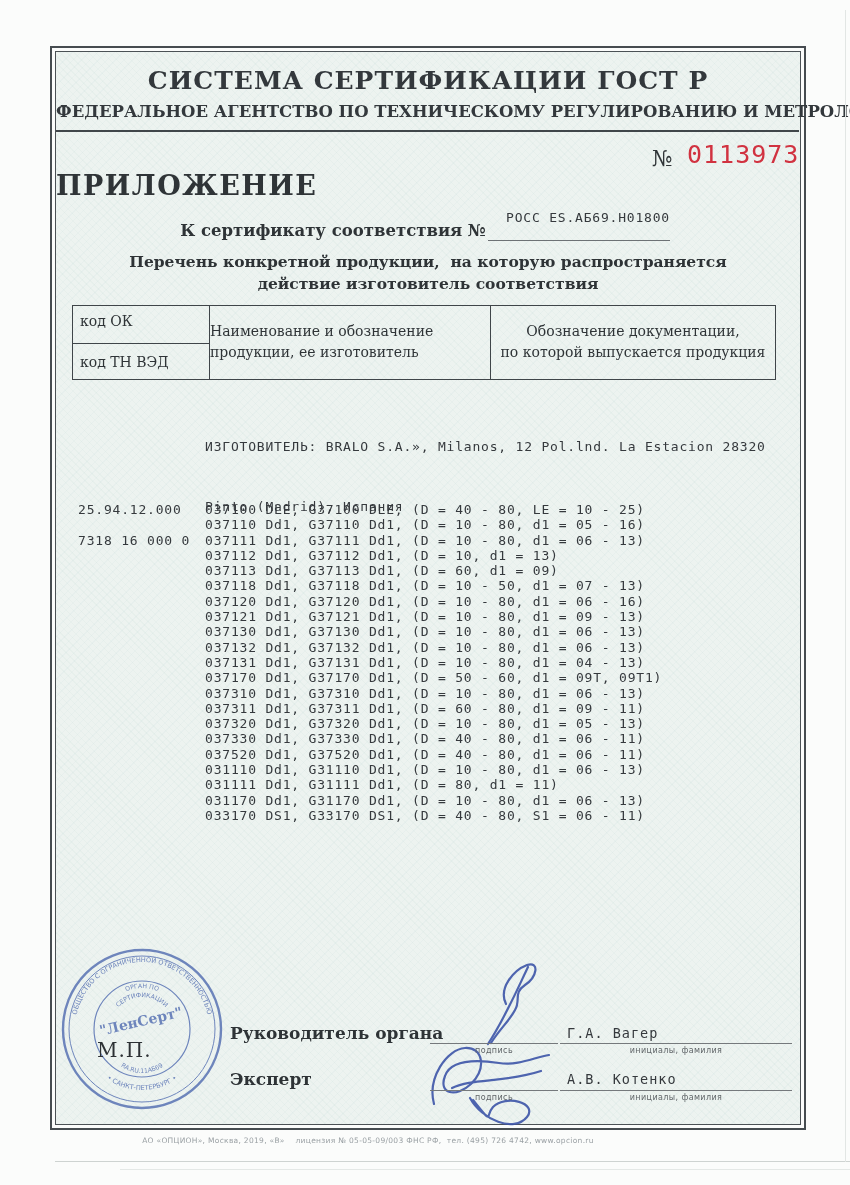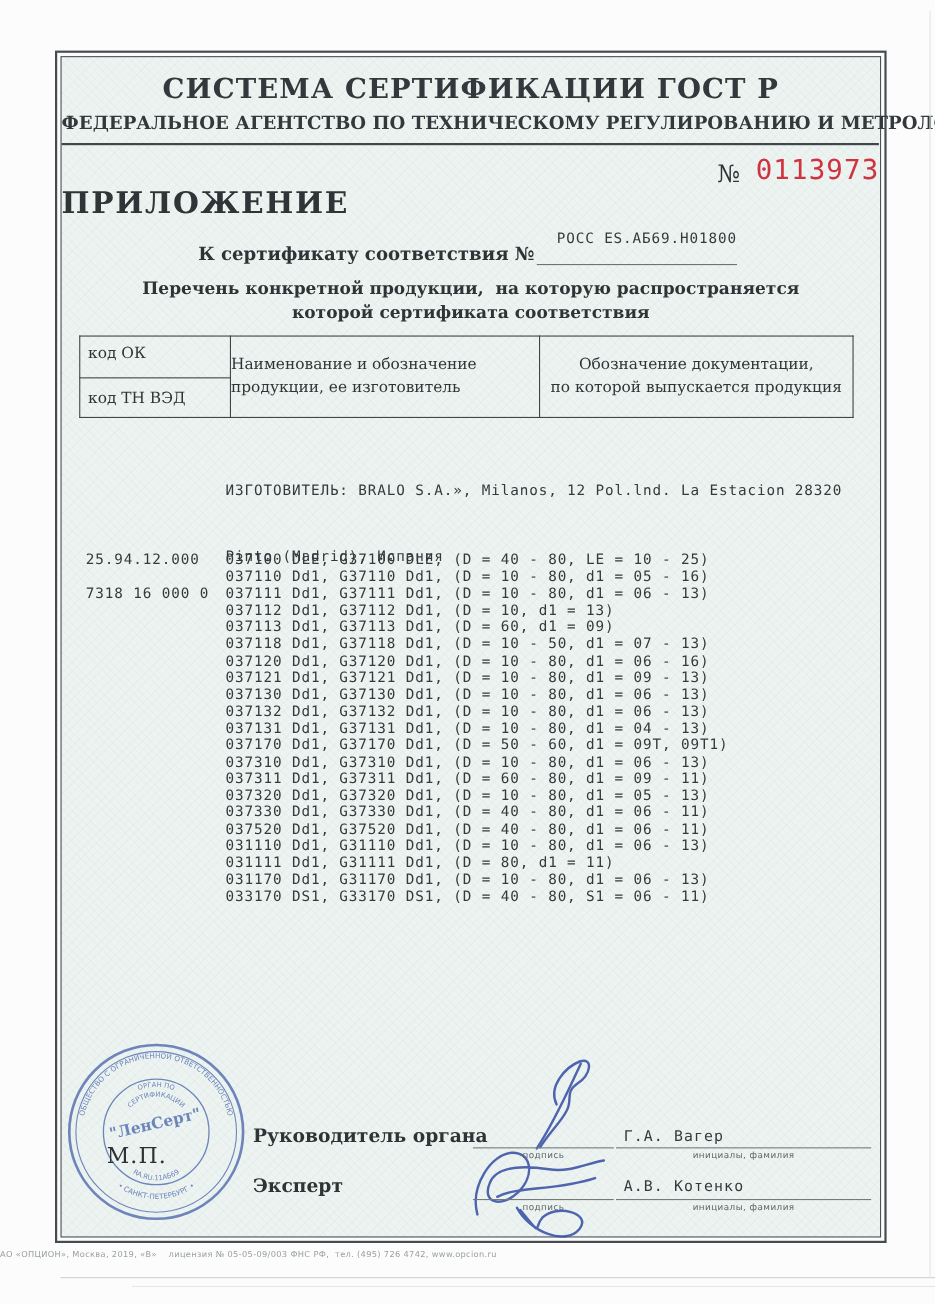--- a/index.html
+++ b/index.html
@@ -71,21 +71,21 @@
   .sig-sub{position:absolute;font-family:"DejaVu Sans", sans-serif;font-size:8px;color:#5f6467;letter-spacing:0.4px;}
   .sig-sub-1a{left:430px;top:1046px;width:128px;text-align:center;}
   .sig-sub-1b{left:560px;top:1046px;width:232px;text-align:center;}
   .sig-sub-2a{left:430px;top:1093px;width:128px;text-align:center;}
   .sig-sub-2b{left:560px;top:1093px;width:232px;text-align:center;}
   .sig-name{position:absolute;font-family:"DejaVu Sans Mono", monospace;font-size:13.5px;letter-spacing:1px;color:#35393d;white-space:pre;}
   .sig-name-1{left:567px;top:1025px;}
   .sig-name-2{left:567px;top:1071px;}
   .sig-svg{position:absolute;left:410px;top:955px;width:210px;height:180px;}
   
-  .footer{position:absolute;left:0;top:1136px;width:736px;
+  .footer{position:absolute;left:0;top:1136px;width:736px;text-align:center;
           font-family:"DejaVu Sans", sans-serif;font-size:7.5px;color:#9aa0a4;
           letter-spacing:0.3px;white-space:pre;}
   .edge-bottom{position:absolute;left:55px;top:1161px;width:795px;height:1px;background:#ced3d1;}
   .edge-bottom2{position:absolute;left:120px;top:1169px;width:730px;height:1px;background:#e4e8e6;}
   .edge-right{position:absolute;left:845px;top:10px;width:1px;height:1152px;background:#e2e6e4;}
 </style>
 </head>
 <body>
 
 <div class="scan">
@@ -100,21 +100,21 @@
   <div class="num-prefix">№</div>
   <div class="num-value" id="serial-value" style="color: rgb(209, 50, 64);">0113973</div>
 
   <div class="doc-title">ПРИЛОЖЕНИЕ</div>
 
   <div class="cert-label">К сертификату соответствия №</div>
   <div class="cert-value mono">РОСС ES.АБ69.Н01800</div>
   <div class="cert-underline"></div>
 
   <div class="subtitle1">Перечень конкретной продукции,  на которую распространяется</div>
-  <div class="subtitle2">которой сертификата соответствия</div>
+  <div class="subtitle2">действие изготовитель соответствия</div>
 
   <div class="tline t-top"></div>
   <div class="tline t-bottom"></div>
   <div class="tline t-left"></div>
   <div class="tline t-right"></div>
   <div class="tline t-div1"></div>
   <div class="tline t-div2"></div>
   <div class="tline t-rowdiv"></div>
   <div class="th th-ok">код ОК</div>
   <div class="th th-tnved">код ТН ВЭД</div>

